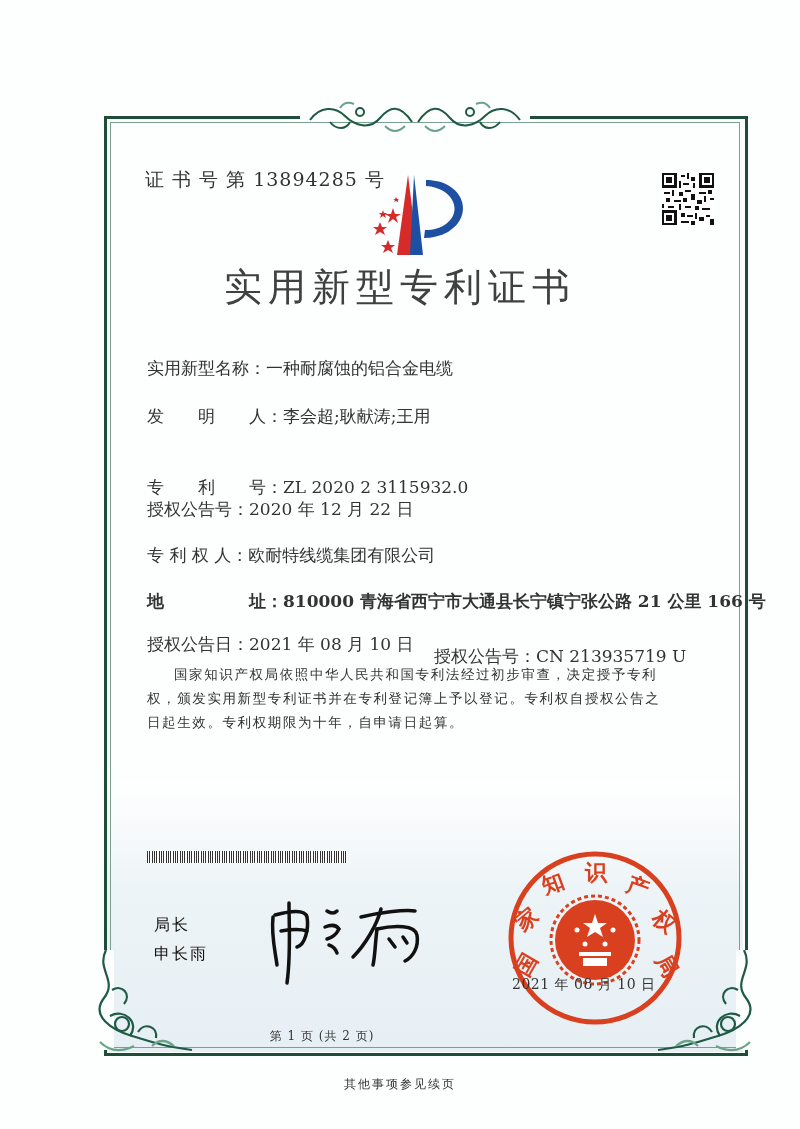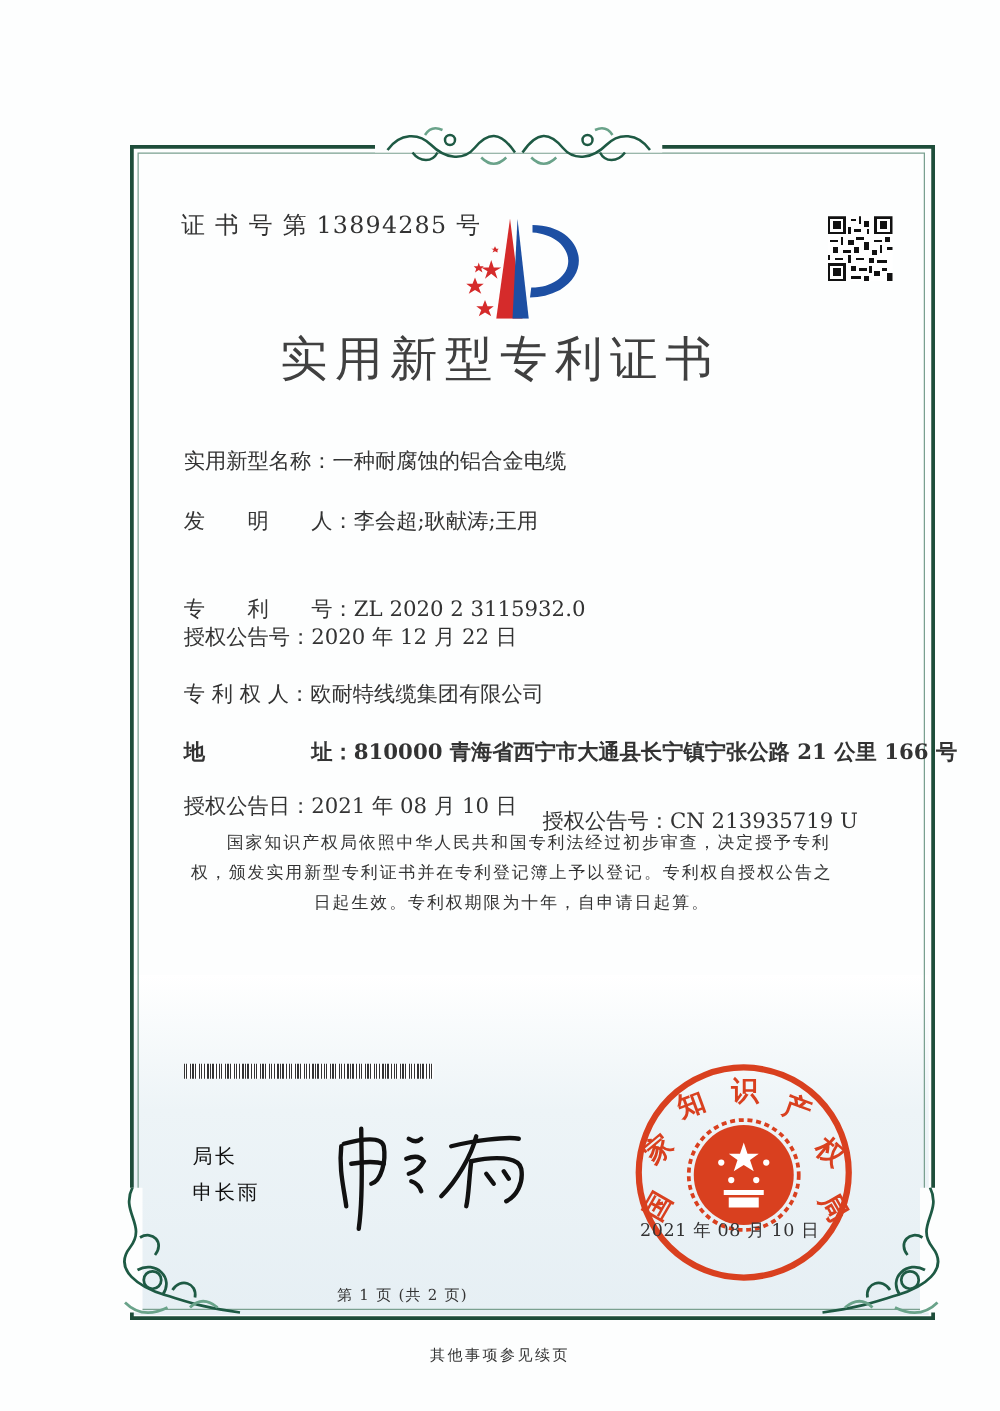--- a/index.html
+++ b/index.html
@@ -15,21 +15,21 @@
   .ornament { position: absolute; }
   .cert-no { position: absolute; left: 145px; top: 167px; font-size: 19px; letter-spacing: 1px; color: #333; }
   .logo { position: absolute; left: 368px; top: 170px; width: 110px; height: 85px; }
   .qr { position: absolute; left: 662px; top: 173px; width: 52px; height: 52px; }
   .title { position: absolute; left: 0; width: 800px; top: 262px; text-align: center;
            font-family: "DejaVu Sans", "Liberation Sans", sans-serif; font-size: 38px;
            letter-spacing: 6px; color: #404040; }
   .field { position: absolute; left: 147px; font-size: 17px; color: #333; white-space: nowrap; }
   .field .lbl { display: inline-block; }
   .body-text { position: absolute; left: 147px; width: 525px; font-size: 13.5px; line-height: 24px;
-               color: #333; letter-spacing: 1.6px; font-family: "DejaVu Serif", serif; text-align: center; }
+               color: #333; letter-spacing: 1.6px; font-family: "DejaVu Serif", serif; }
   .body-text p { margin: 0; text-indent: 2em; }
   .barcode { position: absolute; left: 147px; top: 851px; width: 200px; height: 12px;
              background: repeating-linear-gradient(90deg, #333 0 1px, #fff 1px 2px, #333 2px 3px, #fff 3px 5px, #333 5px 6px, #fff 6px 7px); }
   .director { position: absolute; left: 154px; font-family: "DejaVu Sans", "Liberation Sans", sans-serif;
               font-size: 16px; color: #111; letter-spacing: 2px; }
   .signature { position: absolute; left: 265px; top: 895px; width: 170px; height: 90px; }
   .seal { position: absolute; left: 505px; top: 848px; width: 180px; height: 180px; }
   .seal-date { position: absolute; left: 512px; top: 976px; font-size: 14px; color: #333; letter-spacing: 0.5px; }
   .page-no { position: absolute; left: 0; width: 644px; top: 1028px; text-align: center; font-size: 12px; color: #333; letter-spacing: 1px; }
   .see-more { position: absolute; left: 0; width: 800px; top: 1076px; text-align: center; font-size: 12px; color: #333; letter-spacing: 2px; }

